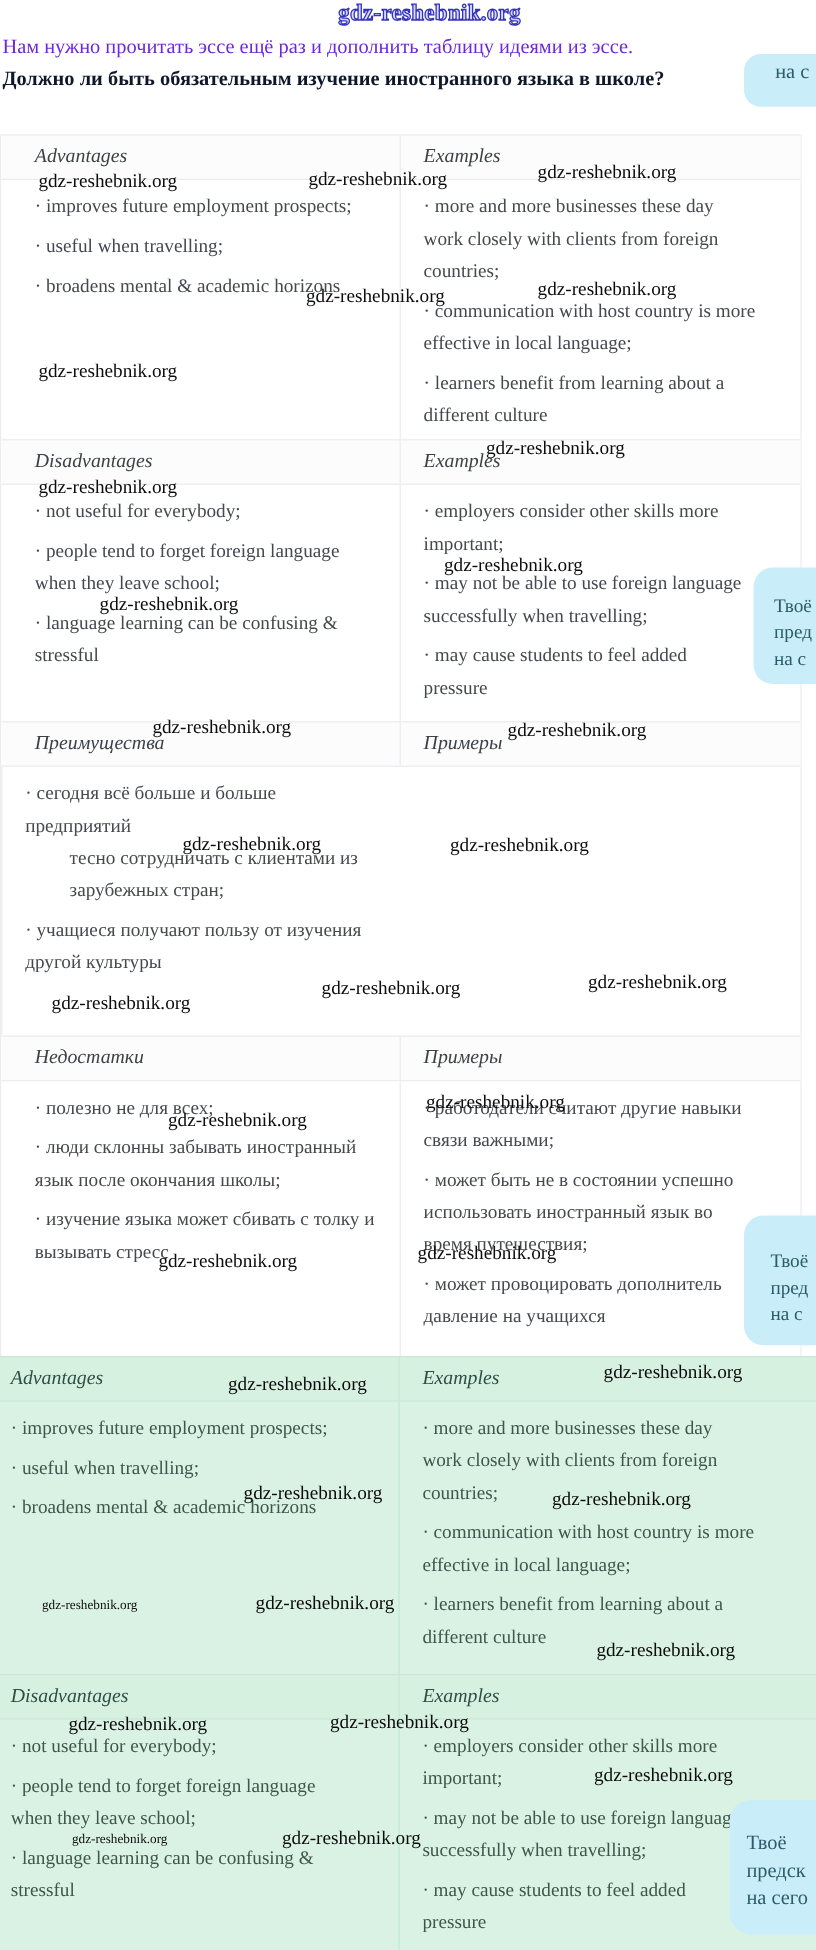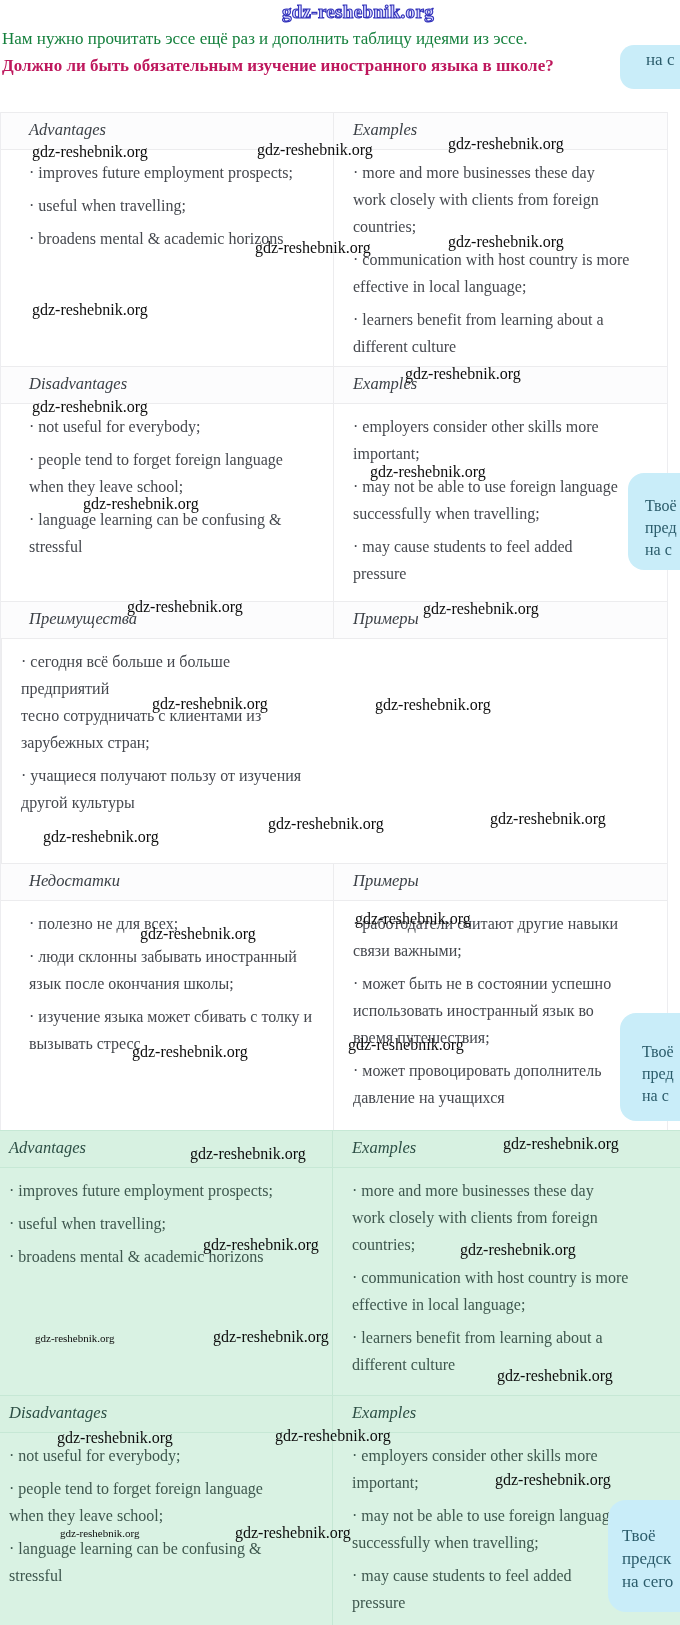--- a/index.html
+++ b/index.html
@@ -3,43 +3,43 @@
 <meta charset="utf-8">
 <style>
   html,body{margin:0;padding:0;background:#fff;}
   .page{position:relative;width:680px;height:1625px;overflow:hidden;background:#ffffff;
         font-family:Liberation Serif, serif;padding-left:45px;}
   
   .wm-blue{position:absolute;top:1px;left:50%;transform:translateX(-53%);
            font-size:19px;font-weight:bold;color:#d9d9ff;
            -webkit-text-stroke:1.1px #3434bb;letter-spacing:.3px;white-space:nowrap;}
   
-  .intro{position:absolute;left:2px;margin:0;color:#15803d;font-size:17px;white-space:nowrap;}
-  .intro.q{font-weight:bold;color:#be185d;}
+  .intro{position:absolute;left:2px;margin:0;color:#6d28d9;font-size:17px;white-space:nowrap;}
+  .intro.q{font-weight:bold;color:#0f172a;}
   .intro.third{font-size:16.5px;}
   
   .tbl{position:absolute;box-sizing:border-box;}
   .tbl.white{top:112px;left:0;width:668px;border-left:1px solid #ededf0;border-right:1px solid #ededf0;background:#fff;}
   .tbl.green{top:1130px;left:0;width:680px;background:#d9f2e3;}
   .sec-header{display:flex;box-sizing:border-box;height:38px;
               border-top:1px solid #ececee;border-bottom:1px solid #ececee;}
   .tbl.white .sec-header{background:#fcfcfd;}
   .tbl.green .sec-header{border-color:#c6e8d5;background:#d7f1e1;}
   .sec-body{display:flex;box-sizing:border-box;}
   .cell{box-sizing:border-box;}
   .cell.left{width:332px;flex:0 0 332px;padding:7px 2px 0 28px;}
   .tbl.green .cell.left{padding-left:9px;}
   .cell.right{flex:1 1 auto;border-left:1px solid #ececee;padding:7px 4px 0 19px;overflow:hidden;}
   .tbl.green .cell.right{border-left-color:#c5e7d4;}
   .hdr{font-style:italic;font-size:16.5px;color:#3c4147;}
   .tbl.green .hdr{color:#2d4f45;}
   .sec-body .cell{padding-top:9px;}
   .sec-body p{margin:0 0 6px;font-size:16px;line-height:27px;color:#45484e;white-space:pre-line;}
   .tbl.green .sec-body p{color:#3e574e;}
-  .sec-body p.cont{margin-top:-6px;}
+  .sec-body p.cont{margin-top:-6px;margin-left:37px;}
   
   .wm{position:absolute;color:#0c0c0c;white-space:nowrap;line-height:1;z-index:5;}
   
   .tooltip{position:absolute;background:#c9edf9;color:#2b5c6b;z-index:9;box-sizing:border-box;}
   .tooltip div{white-space:nowrap;}
 </style>
 </head>
 <body>
 
 <div class="page">

